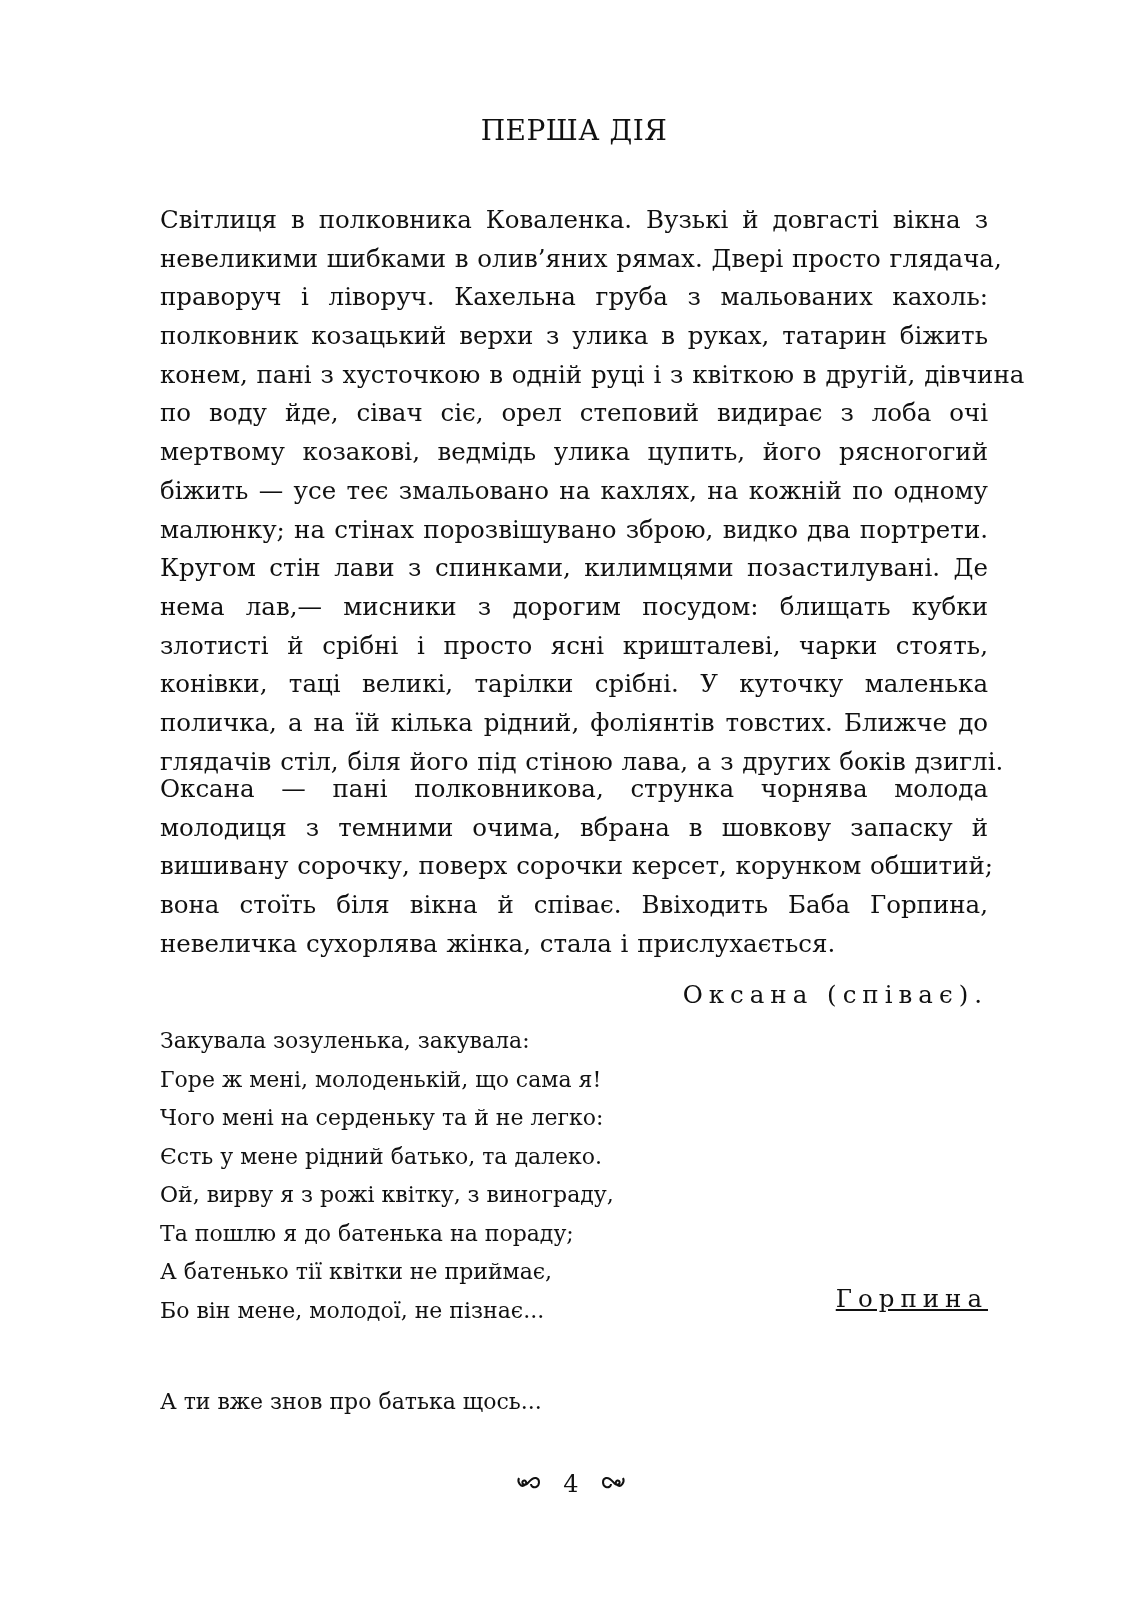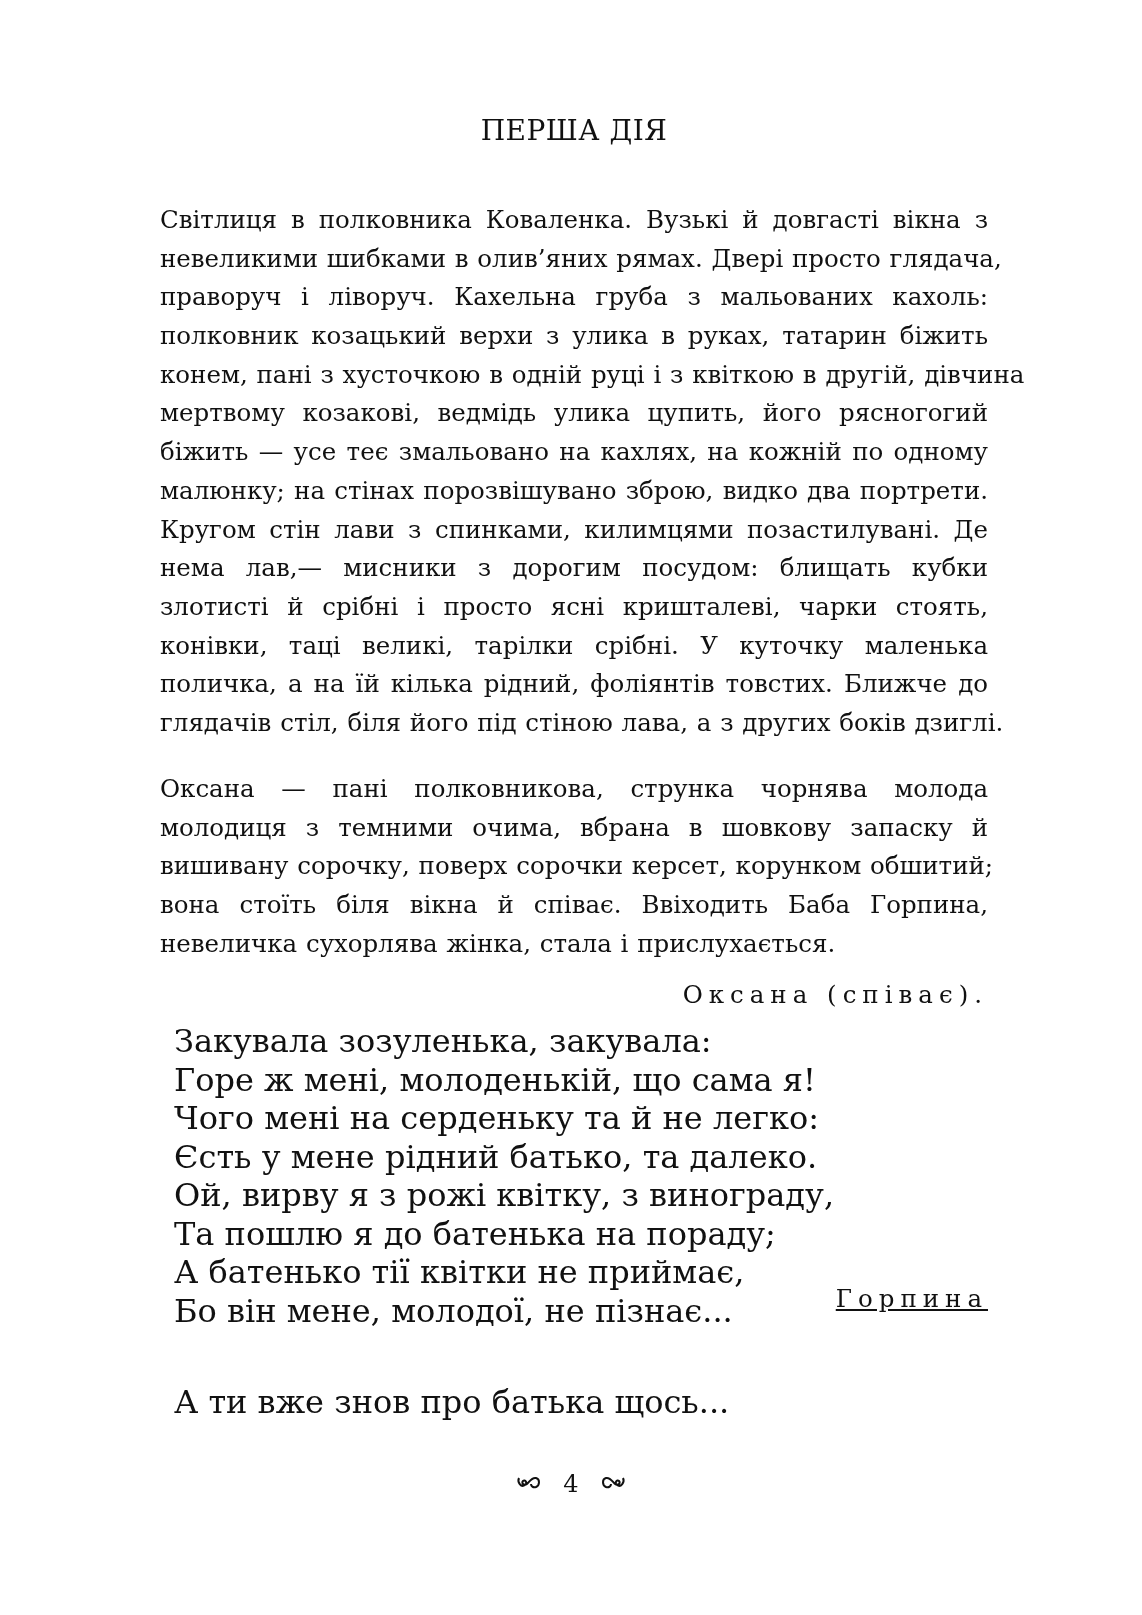--- a/index.html
+++ b/index.html
@@ -57,23 +57,23 @@
       left: 0;
       width: 828px;
       text-align: right;
       font-size: 24.5px;
       letter-spacing: 6px;
     }
     .speaker-oksana { top: 980px; }
     .speaker-horpyna { top: 1284px; text-decoration: underline; }
     .verse {
       position: absolute;
-      left: 14px;
+      left: 0;
       width: 828px;
-      font-size: 32px;
+      font-size: 22px;
       line-height: 38.5px;
     }
     .verse .vline {
       display: block;
       white-space: nowrap;
     }
     .verse-song { top: 1022px; }
     .verse-reply { top: 1383px; }
     .footer {
       position: absolute;
@@ -103,20 +103,21 @@
   <div class="stage p1">
     <span class="line" style="text-indent:0;"><span style="display:inline-block;width:0;"></span><span style="display:inline-block;width:100%;text-align:justify;text-align-last:justify;padding-left:0;"><span style="display:inline-block;width:0;"></span></span></span>
   </div>
 
   <div class="stage p1" style="top:190px;margin-top:11px;">
     <span class="line" style="padding-left:0;text-indent:0;margin-left:0;">Світлиця в полковника Коваленка. Вузькі й довгасті вікна з</span>
     <span class="line">невеликими шибками в олив’яних рямах. Двері просто глядача,</span>
     <span class="line">праворуч і ліворуч. Кахельна груба з мальованих кахоль:</span>
     <span class="line">полковник козацький верхи з улика в руках, татарин біжить</span>
     <span class="line">конем, пані з хусточкою в одній руці і з квіткою в другій, дівчина</span>
+    <span class="line">по воду йде, сівач сіє, орел степовий видирає з лоба очі</span>
     <span class="line">мертвому козакові, ведмідь улика цупить, його рясногогий</span>
     <span class="line">біжить — усе теє змальовано на кахлях, на кожній по одному</span>
     <span class="line">малюнку; на стінах порозвішувано зброю, видко два портрети.</span>
     <span class="line">Кругом стін лави з спинками, килимцями позастилувані. Де</span>
     <span class="line">нема лав,— мисники з дорогим посудом: блищать кубки</span>
     <span class="line">злотисті й срібні і просто ясні кришталеві, чарки стоять,</span>
     <span class="line">конівки, таці великі, тарілки срібні. У куточку маленька</span>
     <span class="line">поличка, а на їй кілька рідний, фоліянтів товстих. Ближче до</span>
     <span class="line last">глядачів стіл, біля його під стіною лава, а з других боків дзиглі.</span>
   </div>

